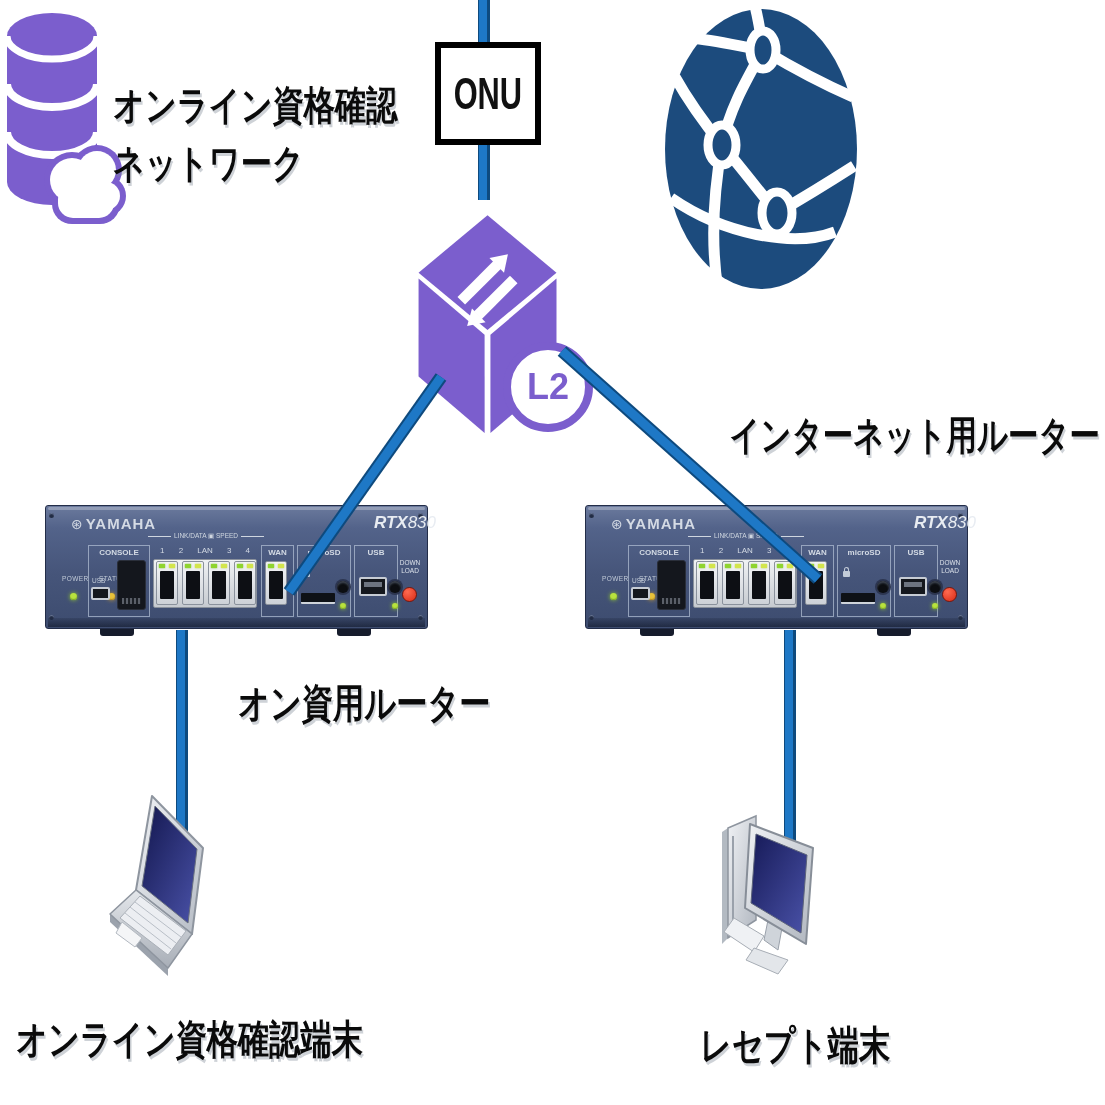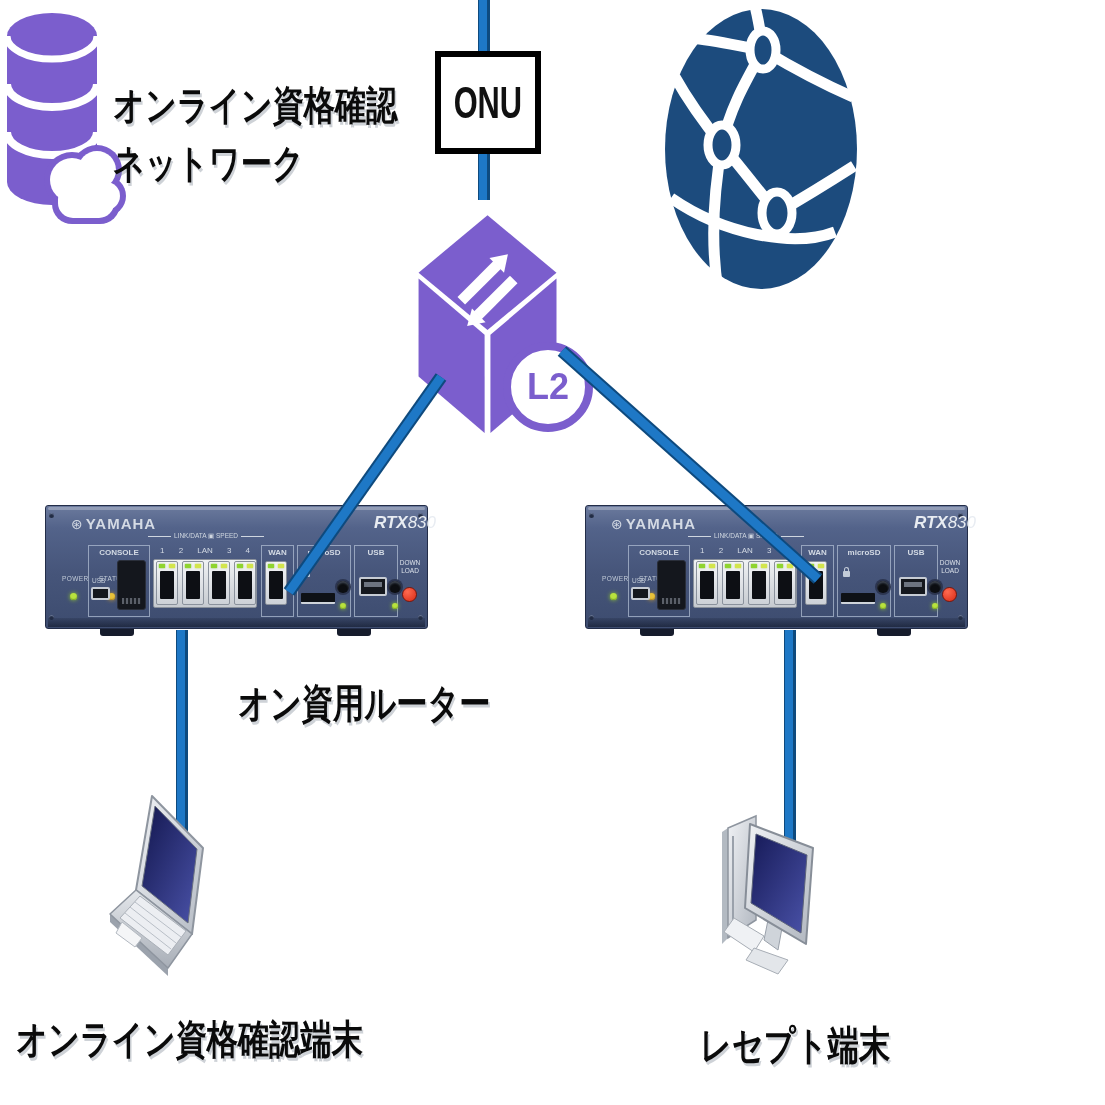--- a/index.html
+++ b/index.html
@@ -8,21 +8,21 @@
     overflow:hidden; font-family:"Liberation Sans","DejaVu Sans",sans-serif;
   }
   
   .lines { position:absolute; left:0; top:0; width:1105px; height:1105px; pointer-events:none; }
   #bg-lines { z-index:1; }
   #fg-lines { z-index:6; }
   
   .whitebox { position:absolute; background:#fff; z-index:2; }
   #db-box   { left:0; top:53; width:127px; height:235px; }
   #onu-box  { left:435px; top:42px; width:106px; height:103px; border:6px solid #000;
-              display:flex; align-items:center; justify-content:center; box-sizing:border-box;margin-top:9px; }
+              display:flex; align-items:center; justify-content:center; box-sizing:border-box; }
   #l2-box   { left:403px; top:200px; width:170px; height:258px; overflow:visible; }
   #inet-box { left:725px; top:403px; width:380px; height:64px; display:flex; align-items:center; justify-content:center; }
   
   .jp { position:absolute; z-index:3; font-weight:bold; font-size:40px; color:#0a0a0a;
         white-space:nowrap; text-shadow:2px 3px 0 rgba(125,138,150,0.38); }
   .cond   { display:inline-block; transform:scaleX(0.78); transform-origin:0 50%; }
   .cond-c { display:inline-block; transform:scaleX(0.76); transform-origin:50% 50%; }
   #net-label-1 { left:113px; top:78px; }
   #net-label-2 { left:113px; top:136px; }
   #onshi-label { left:238px; top:676px; }
@@ -191,20 +191,25 @@
         <polygon points="108,52 104,71 89,56" fill="#ffffff"></polygon>
         <path d="M114,78 L77,115" stroke="#ffffff" stroke-width="11" fill="none"></path>
         <polygon points="66,126 85,122 71,108" fill="#ffffff"></polygon>
       </g>
     </svg>
     <div id="l2-badge">
       <span>L2</span>
     </div>
   </div>
 
+  <div id="inet-box" class="whitebox">
+    <span class="jp" style="position:static">
+      <span class="cond-c">インターネット用ルーター</span>
+    </span>
+  </div>
 
   <div class="router-pos" style="left:45px">
   <div class="router">
     <div class="r-body"></div>
     <div class="r-flange fl"></div>
     <div class="r-flange fr"></div>
     <div class="r-screw" style="left:4px;top:8px"></div>
     <div class="r-screw" style="left:4px;top:110px"></div>
     <div class="r-screw" style="left:373px;top:8px"></div>
     <div class="r-screw" style="left:373px;top:110px"></div>

